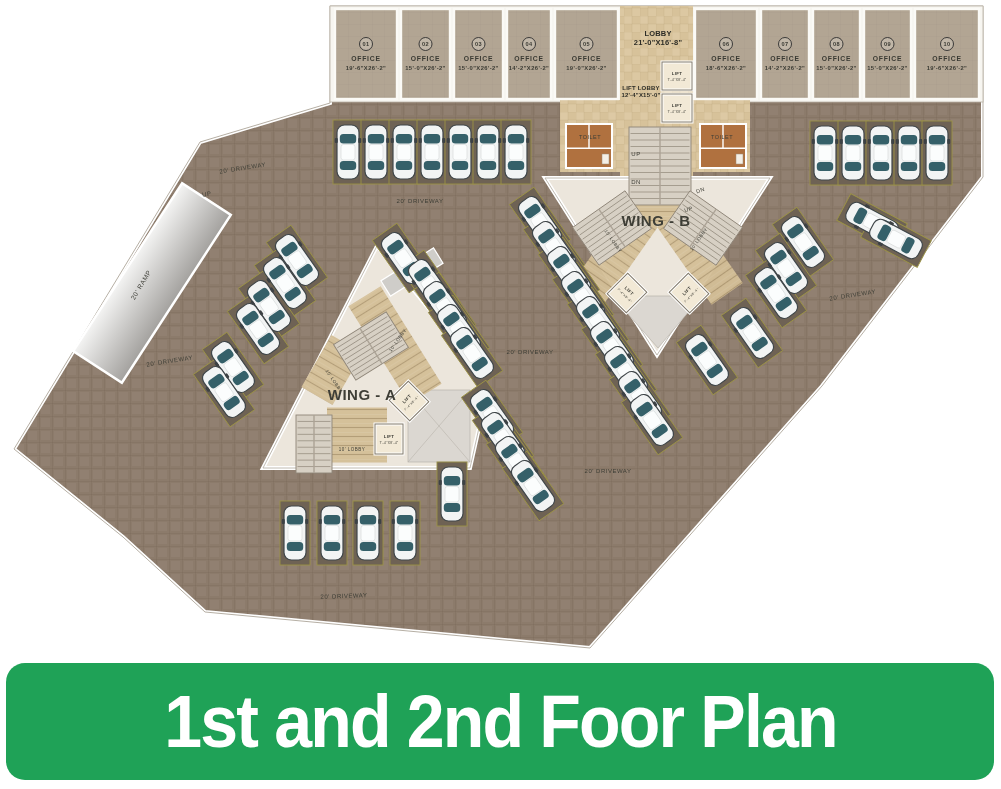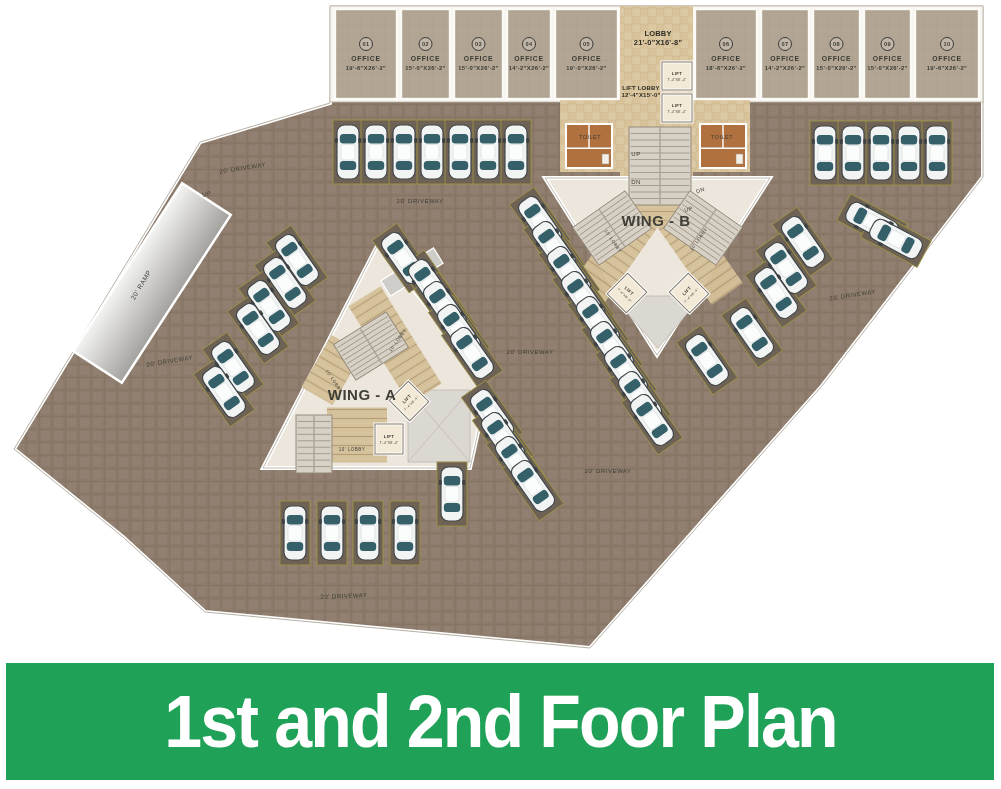--- a/index.html
+++ b/index.html
@@ -1,20 +1,20 @@
 <!DOCTYPE html>
 <html><head>
 <meta charset="utf-8">
 <style>
   html,body{margin:0;padding:0;background:#fff;}
   .stage{position:relative;width:1001px;height:789px;background:#ffffff;overflow:hidden;
          font-family:"Liberation Sans",sans-serif;}
   #plan{position:absolute;left:0;top:0;}
   .banner{position:absolute;left:6px;top:663px;width:988px;height:117px;
-          display:flex;align-items:center;justify-content:center;}
+          display:flex;align-items:center;justify-content:center;border-radius:19px;}
   .banner-text{font-family:"Liberation Sans",sans-serif;font-weight:700;font-size:74px;
                color:#ffffff;letter-spacing:-2px;transform:scaleX(.92);white-space:nowrap;}
   text{font-family:"Liberation Sans",sans-serif;}
 </style>
 </head>
 <body>
 
 <div class="stage">
 
   <svg id="plan" width="1001" height="663" viewBox="0 0 1001 663">

